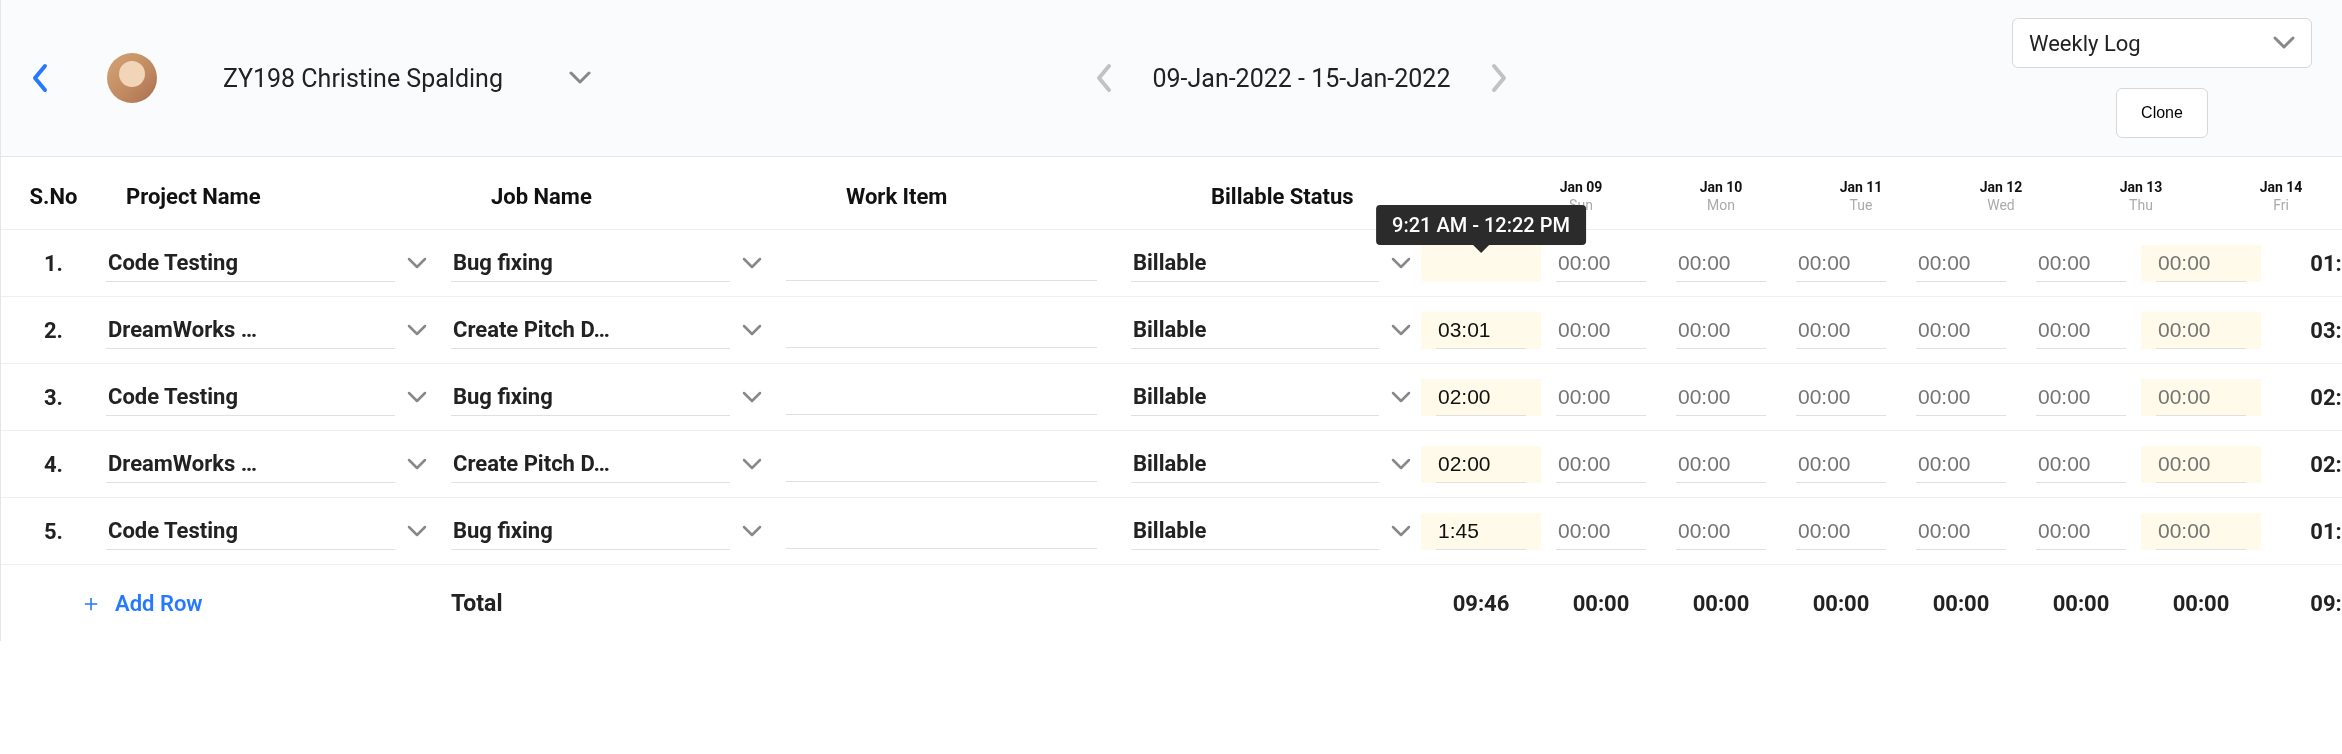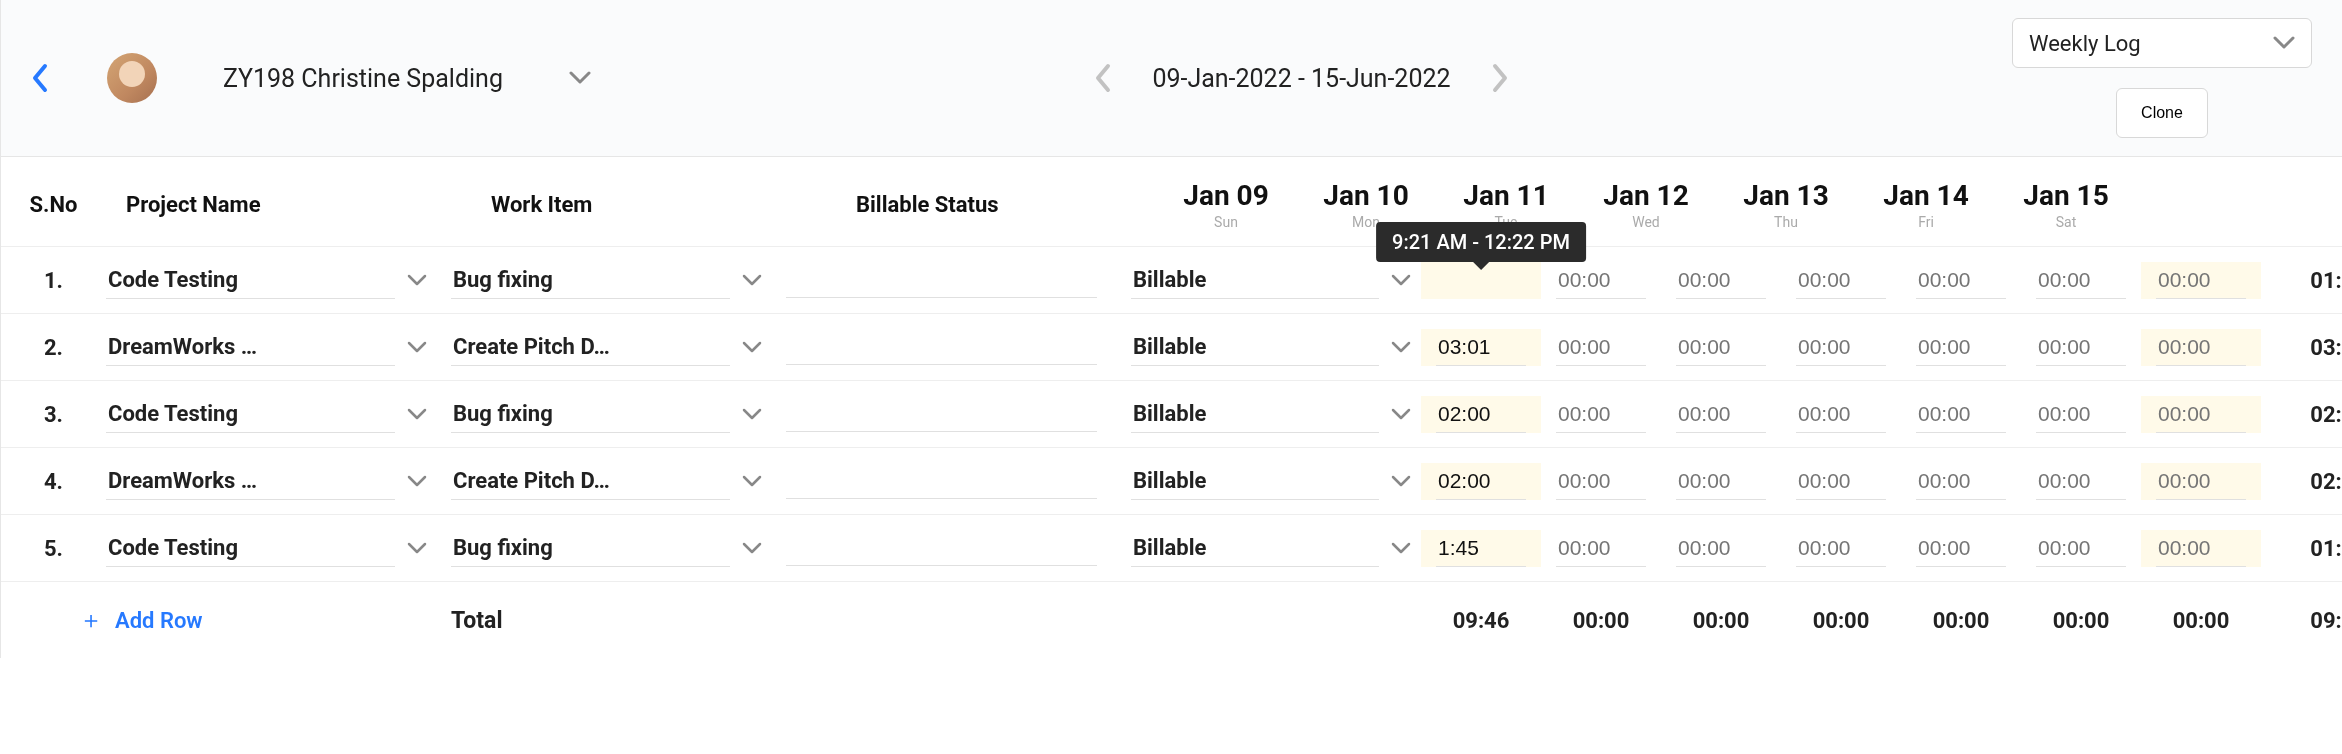--- a/index.html
+++ b/index.html
@@ -131,21 +131,21 @@
   .col-day   { width: 120px; text-align: center; }
   .col-total { width: 110px; text-align: right; padding-right: 4px; font-weight: 700; }
 
   .h-label {
     font-weight: 700;
     font-size: 22px;
     color: #111;
   }
   .day-head {
     font-weight: 700;
-    font-size: 28px;
+    font-size: 14px;
     color: #111;
   }
   .day-sub {
     font-size: 14px;
     color: #aaa;
     margin-top: 2px;
   }
 
   .grid-row {
     padding: 14px 0;
@@ -309,21 +309,21 @@
           <path d="M2 2 L11 11 L20 2" stroke="#888" stroke-width="3" fill="none" stroke-linecap="round" stroke-linejoin="round"></path>
         </svg>
     </span>
 
     <div class="date-nav">
       <span class="date-chevron">
         <svg width="18" height="30" viewBox="0 0 18 30">
             <path d="M14 3 L4 15 L14 27" stroke="#c2c2c2" stroke-width="4" fill="none" stroke-linecap="round" stroke-linejoin="round"></path>
           </svg>
       </span>
-      <span class="date-range">09-Jan-2022 - 15-Jun-2022</span>
+      <span class="date-range">09-Jan-2022 - 15-Jan-2022</span>
       <span class="date-chevron">
         <svg width="18" height="30" viewBox="0 0 18 30">
             <path d="M4 3 L14 15 L4 27" stroke="#c2c2c2" stroke-width="4" fill="none" stroke-linecap="round" stroke-linejoin="round"></path>
           </svg>
       </span>
     </div>
 
     <div class="right-controls">
       <div class="log-type-select">
         <span>Weekly Log</span>
@@ -334,20 +334,21 @@
         </span>
       </div>
       <button class="clone-btn">Clone</button>
     </div>
   </div>
 
   <div class="grid">
     <div class="grid-header">
       <div class="col col-sno"><span class="h-label">S.No</span></div>
       <div class="col col-proj"><span class="h-label">Project Name</span></div>
+      <div class="col col-job"><span class="h-label">Job Name</span></div>
       <div class="col col-work"><span class="h-label">Work Item</span></div>
       <div class="col col-bill"><span class="h-label">Billable Status</span></div>
       <div class="col col-day">
           <div class="day-head">Jan 09</div>
           <div class="day-sub">Sun</div>
         </div>
         <div class="col col-day">
           <div class="day-head">Jan 10</div>
           <div class="day-sub">Mon</div>
         </div>

